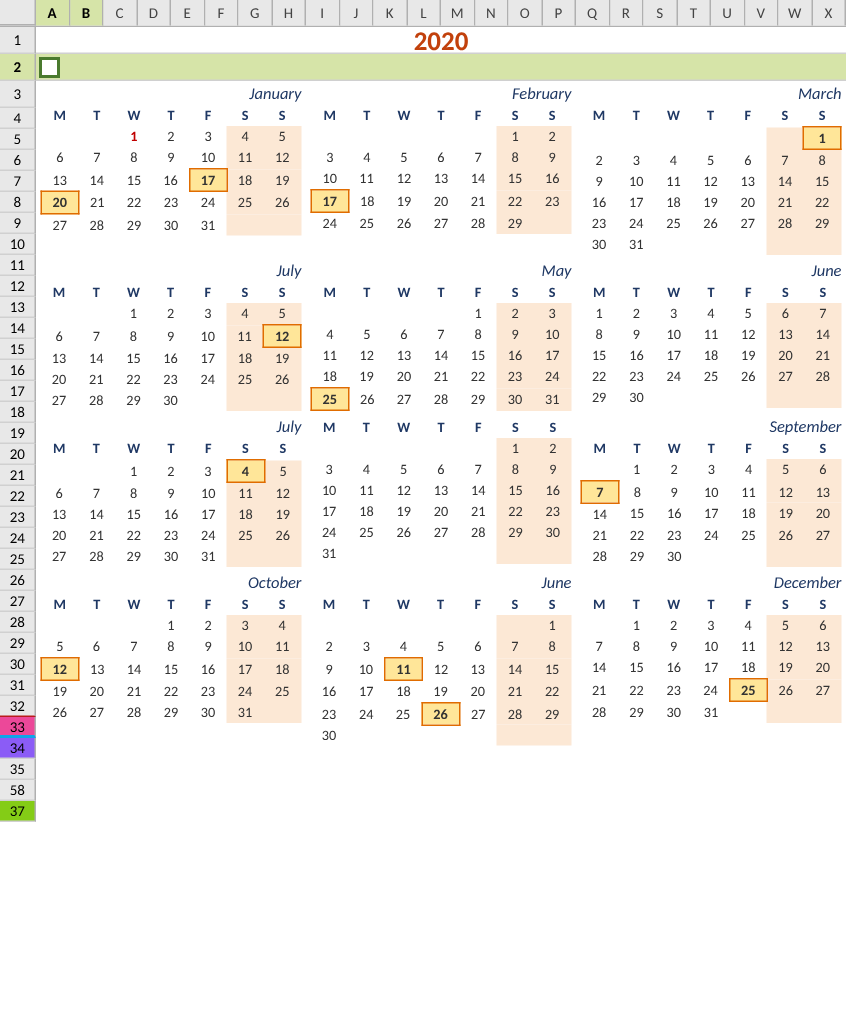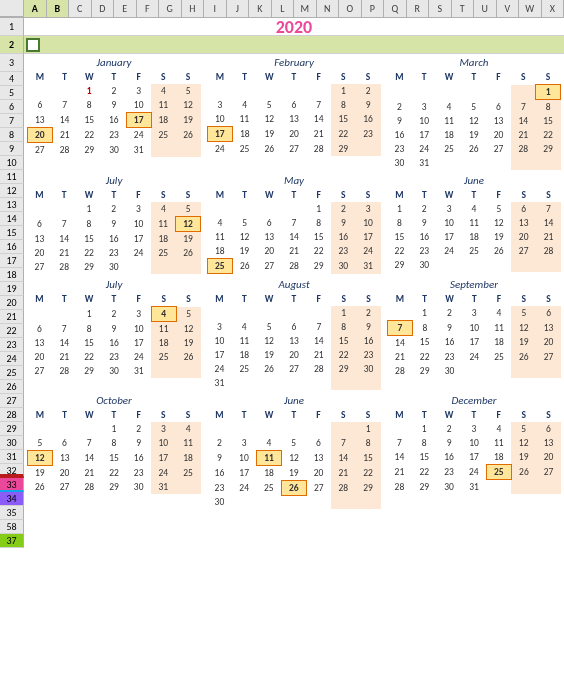--- a/index.html
+++ b/index.html
@@ -6,21 +6,21 @@
     body {
       font-family: Calibri, Arial, sans-serif;
       font-size: 11px;
       background: #fff;
       width: 564px;
       min-height: 680px;
       overflow: hidden;
     }
 
     .month-title {
-      text-align: center;
+      text-align: right;
       color: #1f3864;
       font-style: italic;
       font-weight: normal;
       font-size: 11px;
       margin-bottom: 1px;
     }
 
     .month-table {
       border-collapse: collapse;
       width: 100%;
@@ -164,33 +164,33 @@
       <div style="height:14px;background:#e8e8e8;border-right:1px solid #b0b0b0;border-bottom:1px solid #d0d0d0;text-align:center;font-size:10px;line-height:14px;">22</div>
       <div style="height:14px;background:#e8e8e8;border-right:1px solid #b0b0b0;border-bottom:1px solid #d0d0d0;text-align:center;font-size:10px;line-height:14px;">23</div>
       <div style="height:14px;background:#e8e8e8;border-right:1px solid #b0b0b0;border-bottom:1px solid #d0d0d0;text-align:center;font-size:10px;line-height:14px;">24</div>
       <div style="height:14px;background:#e8e8e8;border-right:1px solid #b0b0b0;border-bottom:1px solid #d0d0d0;text-align:center;font-size:10px;line-height:14px;">25</div>
       <div style="height:14px;background:#e8e8e8;border-right:1px solid #b0b0b0;border-bottom:1px solid #d0d0d0;text-align:center;font-size:10px;line-height:14px;">26</div>
       <div style="height:14px;background:#e8e8e8;border-right:1px solid #b0b0b0;border-bottom:1px solid #d0d0d0;text-align:center;font-size:10px;line-height:14px;">27</div>
       <div style="height:14px;background:#e8e8e8;border-right:1px solid #b0b0b0;border-bottom:1px solid #d0d0d0;text-align:center;font-size:10px;line-height:14px;">28</div>
       <div style="height:14px;background:#e8e8e8;border-right:1px solid #b0b0b0;border-bottom:1px solid #d0d0d0;text-align:center;font-size:10px;line-height:14px;">29</div>
       <div style="height:14px;background:#e8e8e8;border-right:1px solid #b0b0b0;border-bottom:1px solid #d0d0d0;text-align:center;font-size:10px;line-height:14px;">30</div>
       <div style="height:14px;background:#e8e8e8;border-right:1px solid #b0b0b0;border-bottom:1px solid #d0d0d0;text-align:center;font-size:10px;line-height:14px;">31</div>
-      <div style="height:14px;background:#e8e8e8;border-right:1px solid #b0b0b0;border-bottom:4px solid #b91c1c;text-align:center;font-size:10px;line-height:14px;">32</div>
+      <div style="height:14px;background:#e8e8e8;border-right:1px solid #b0b0b0;border-bottom:1px solid #b91c1c;text-align:center;font-size:10px;line-height:14px;">32</div>
       <div style="height:14px;background:#ec4899;border-right:1px solid #b0b0b0;border-bottom:2px solid #0ea5e9;text-align:center;font-size:10px;line-height:14px;">33</div>
       <div style="height:14px;background:#8b5cf6;border-right:1px solid #b0b0b0;border-bottom:1px solid #d0d0d0;text-align:center;font-size:10px;line-height:14px;">34</div>
       <div style="height:14px;background:#e8e8e8;border-right:1px solid #b0b0b0;border-bottom:1px solid #d0d0d0;text-align:center;font-size:10px;line-height:14px;">35</div>
       <div style="height:14px;background:#e8e8e8;border-right:1px solid #b0b0b0;border-bottom:1px solid #d0d0d0;text-align:center;font-size:10px;line-height:14px;">58</div>
       <div style="height:14px;background:#84cc16;border-right:1px solid #b0b0b0;border-bottom:1px solid #d0d0d0;text-align:center;font-size:10px;line-height:14px;">37</div>
     </div>
 
     <div style="flex:1;overflow:hidden;">
 
       <div style="border-bottom:1px solid #d0d0d0;height:18px;">
         <div style="height:18px;display:flex;align-items:center;justify-content:center;">
-          <span style="font-size:18px;font-weight:bold;color:#ec4899;">2020</span>
+          <span style="font-size:18px;font-weight:bold;color:#c2410c;">2020</span>
         </div>
       </div>
 
       <div style="height:18px;background:#d6e4a8;border-bottom:1px solid #d0d0d0;display:flex;align-items:center;">
         <div style="width:14px;height:14px;border:2px solid #4a7a2e;background:#fff;margin-left:2px;"></div>
       </div>
 
       <div style="padding:2px 3px;">
         <div id="cal-grid" style="display:grid;grid-template-columns:repeat(3,1fr);gap:4px 6px;">
 
@@ -638,21 +638,20 @@
                     <td class="">29</td>
                     <td class="">30</td>
                     <td class="">31</td>
                     <td class="empty sat"></td>
                     <td class="empty sat"></td>
                   </tr>
                 </tbody>
               </table>
             </div>
             <div>
-              <div class="month-title">August</div>
               <table class="month-table">
                 <thead>
                   <tr>
                     <th>M</th>
                     <th>T</th>
                     <th>W</th>
                     <th>T</th>
                     <th>F</th>
                     <th class="wk-end">S</th>
                     <th class="wk-end">S</th>

